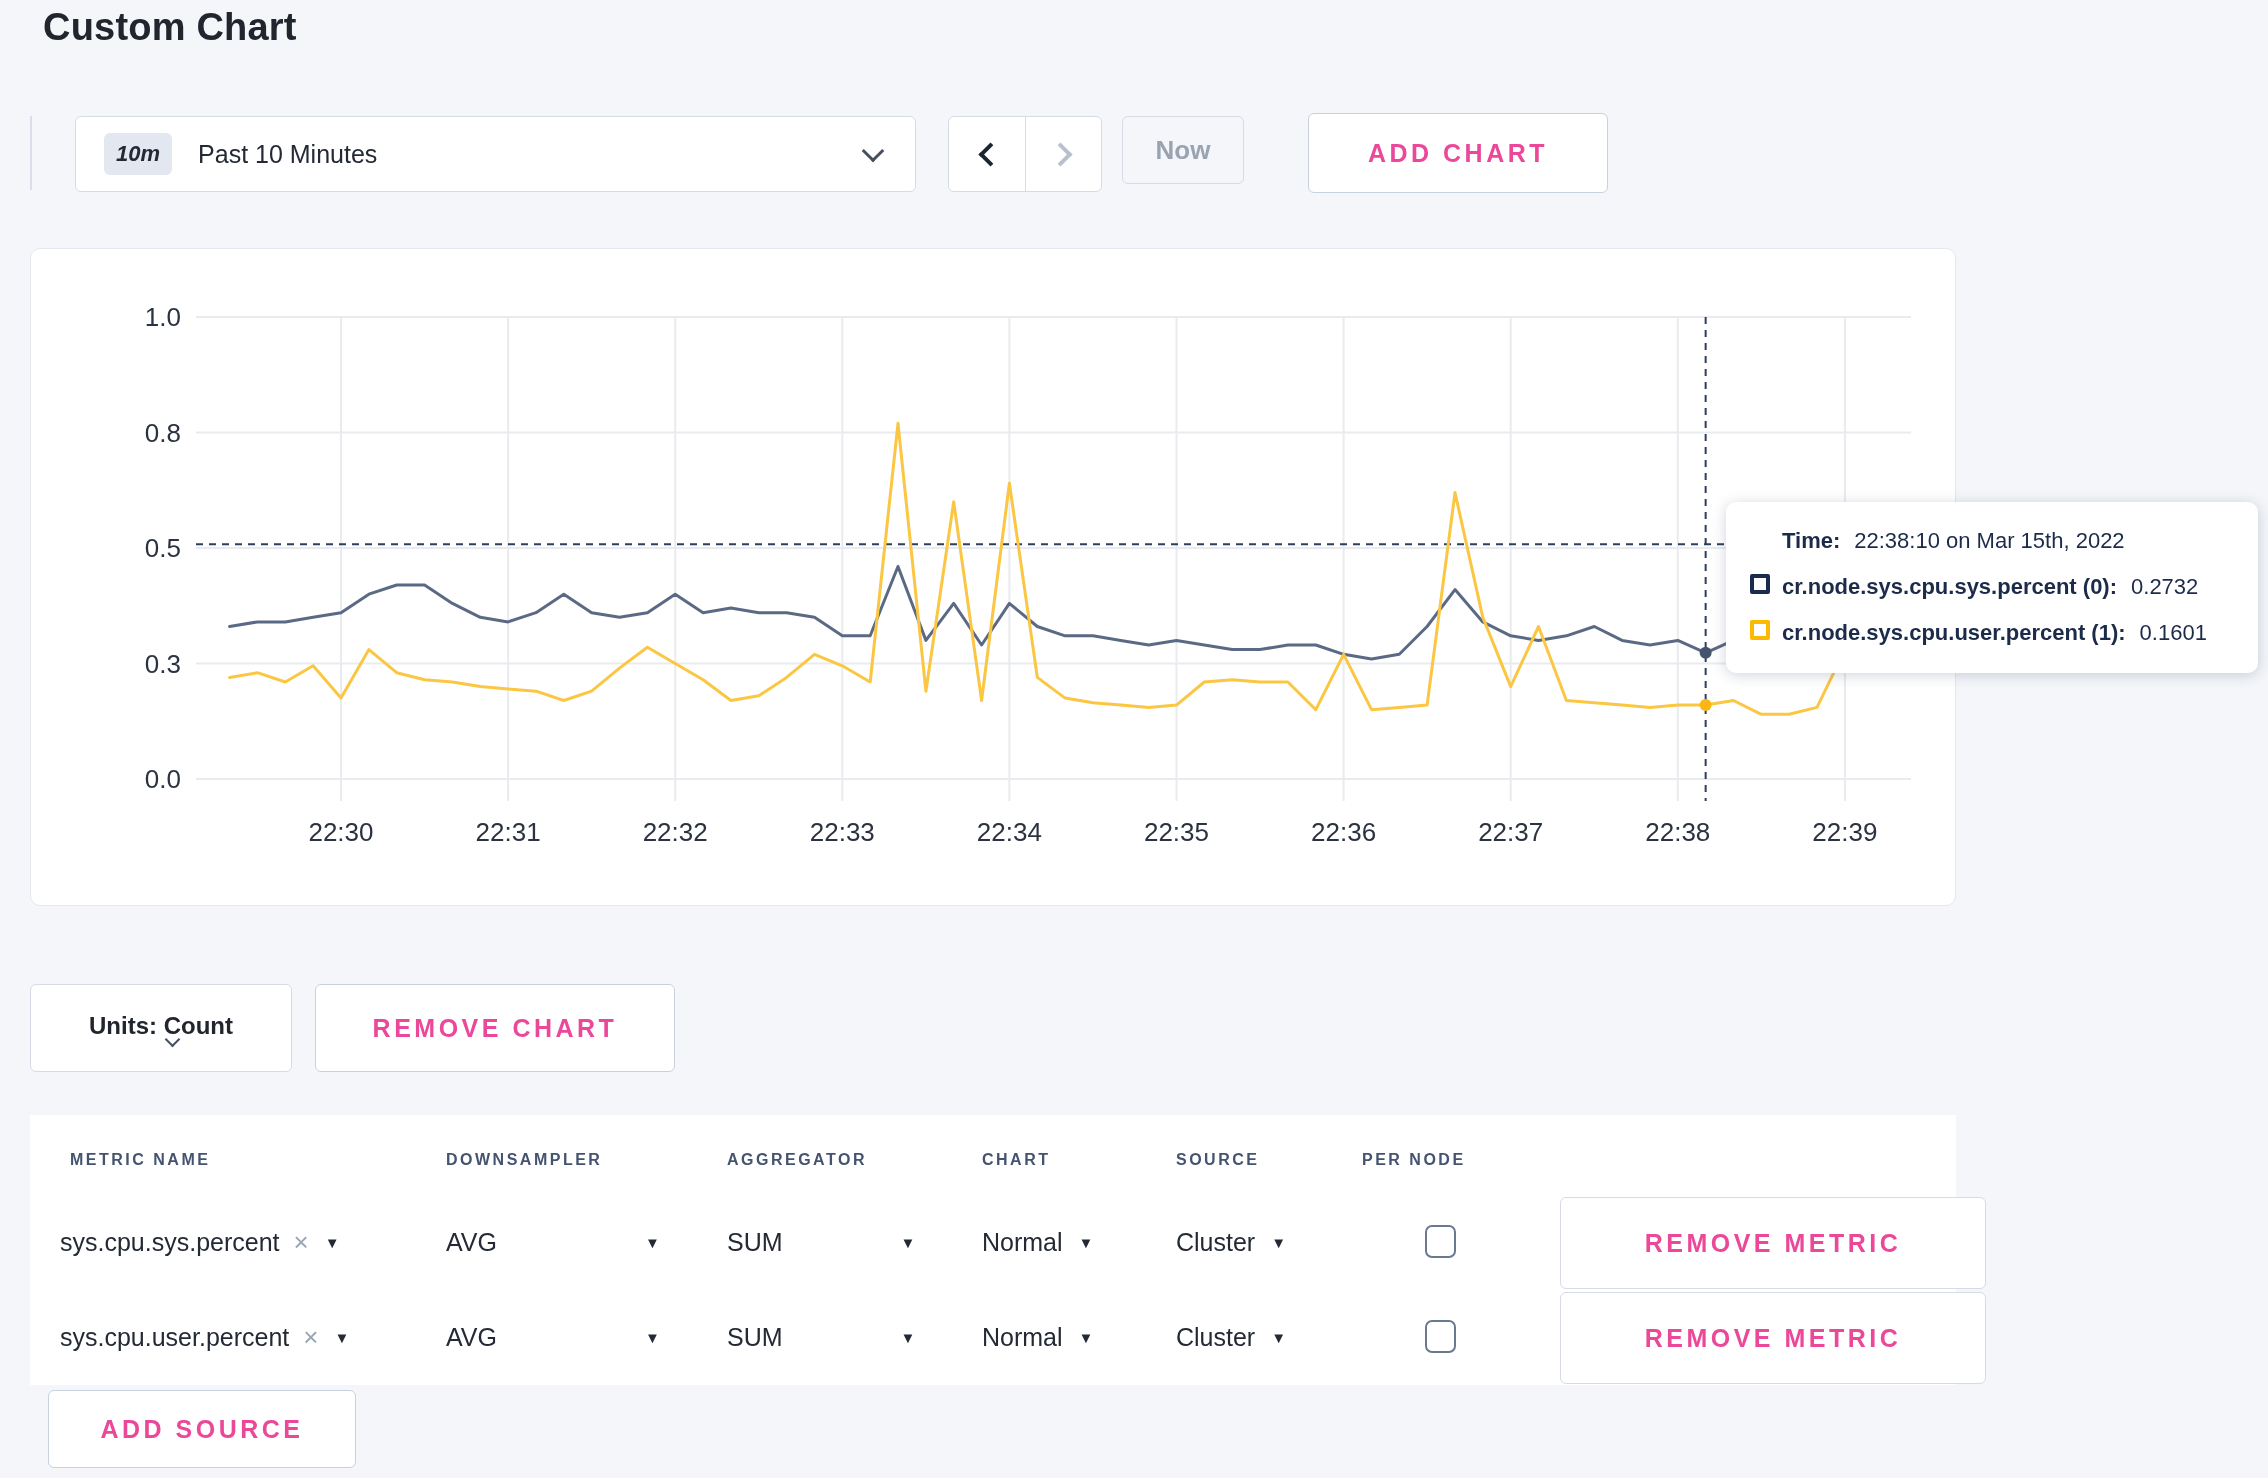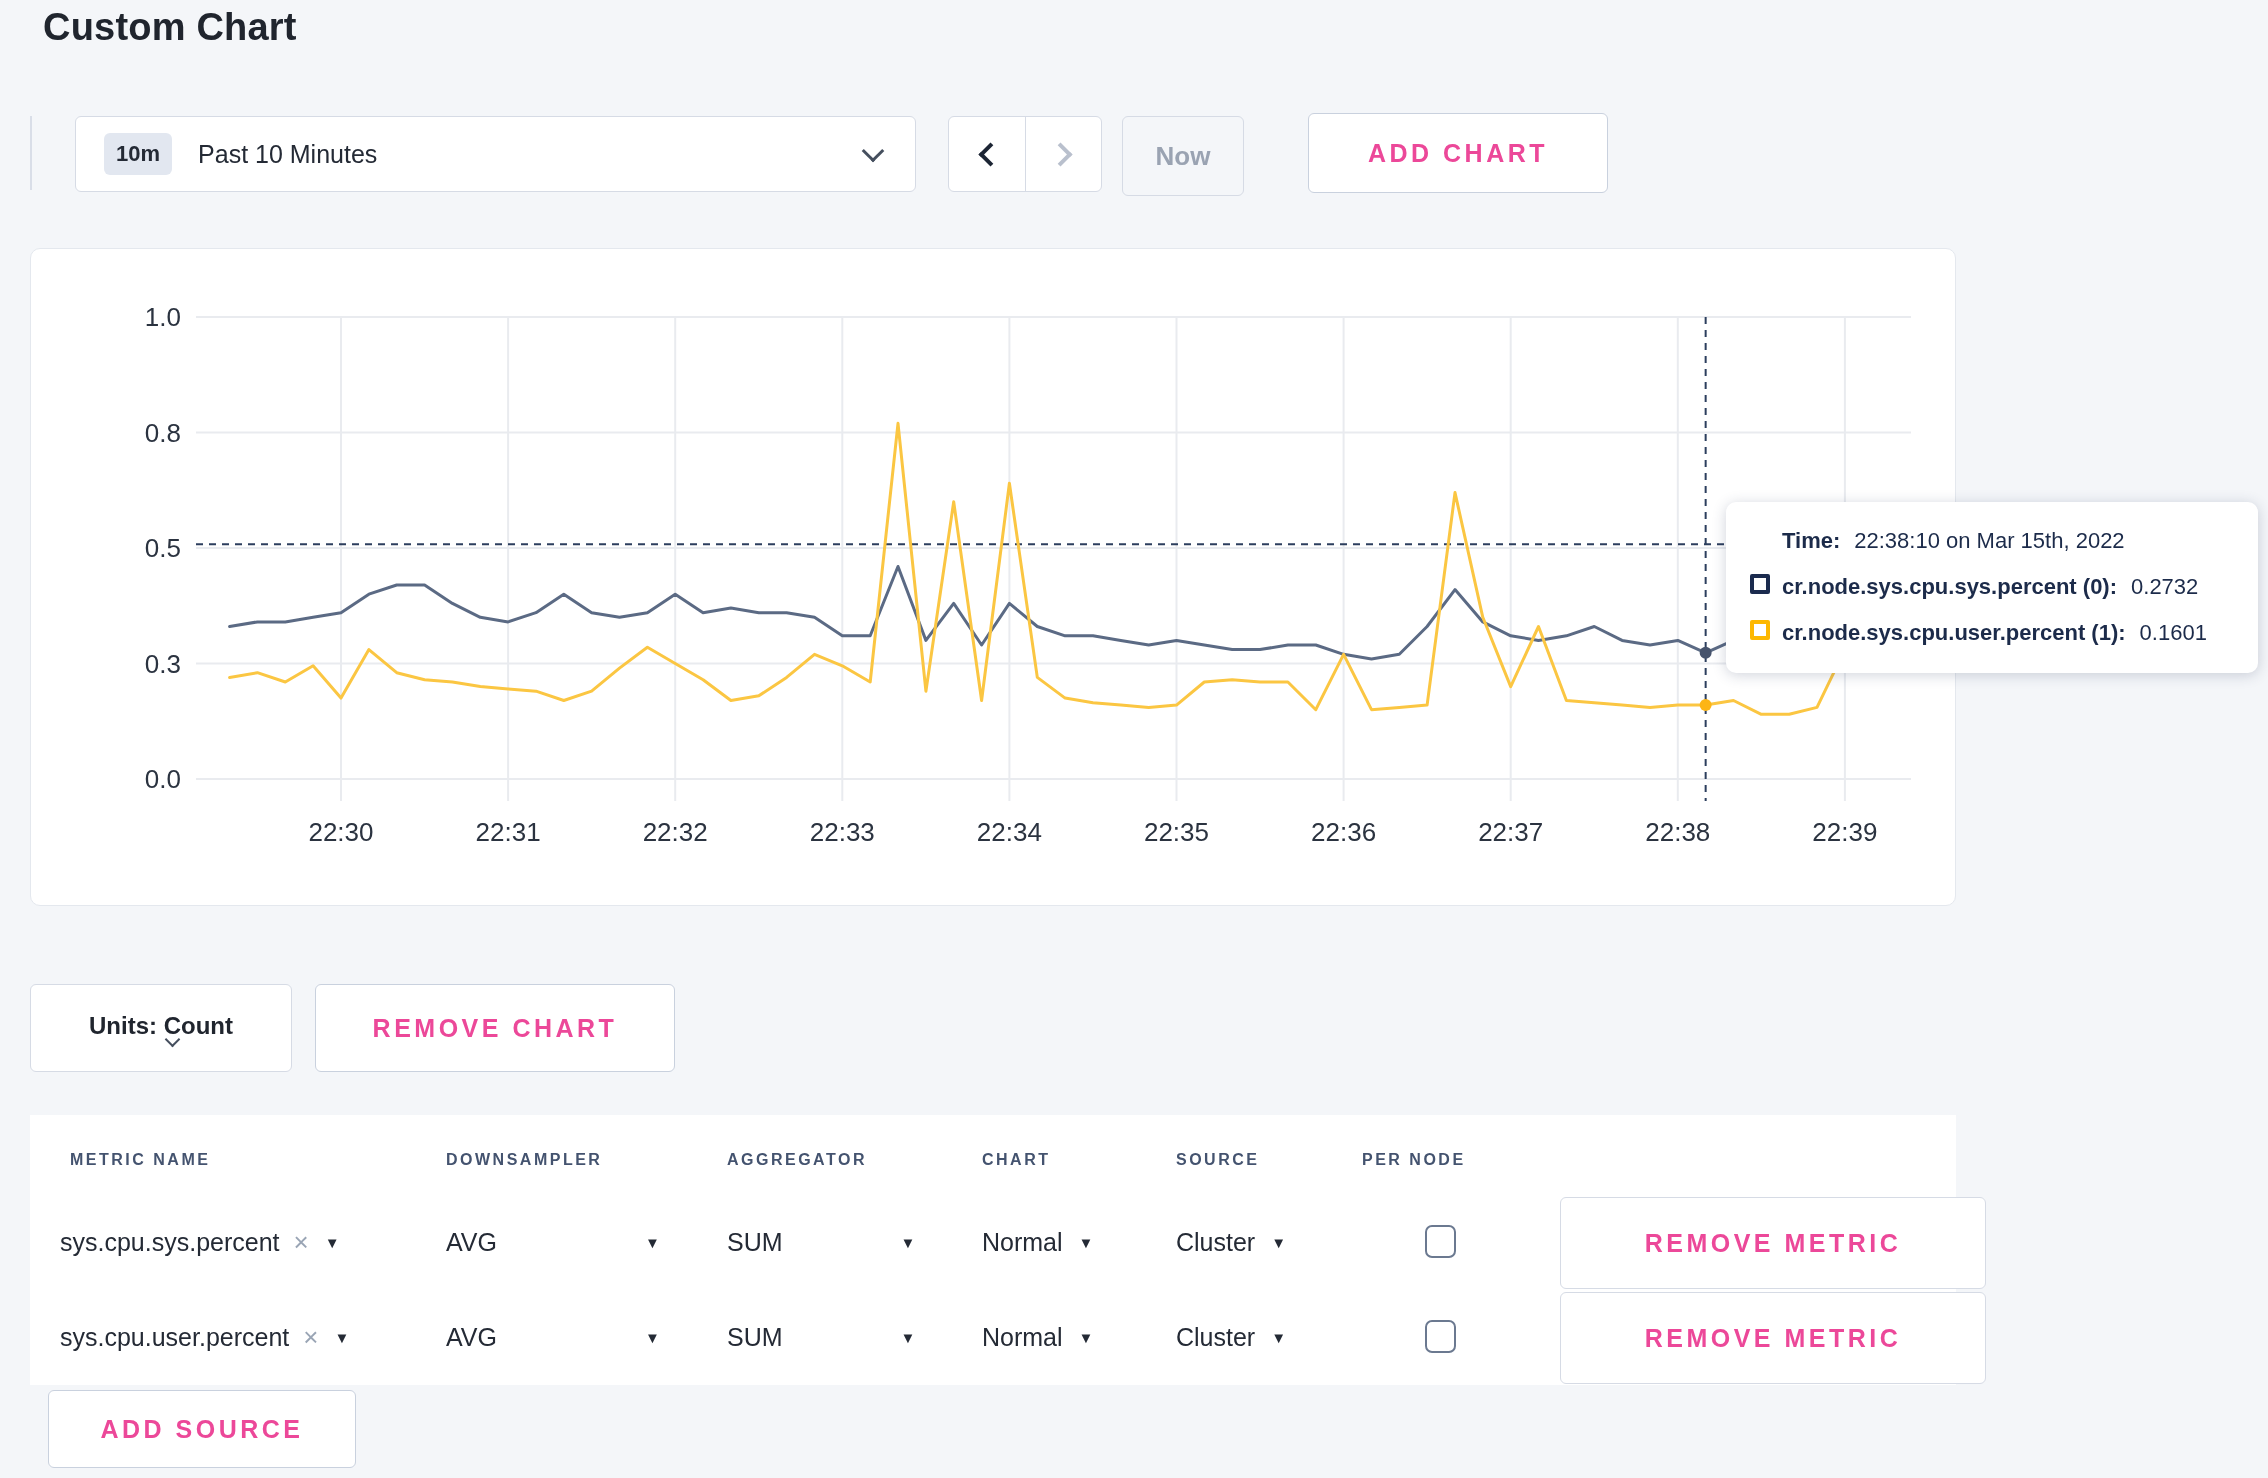--- a/index.html
+++ b/index.html
@@ -7,30 +7,30 @@
   .page {
     position:relative; width:2268px; height:1478px; overflow:hidden;
     background:#f4f6f9; font-family:"Liberation Sans", sans-serif; color:#242a35;
   }
   .page-title { position:absolute; left:43px; top:6px; font-size:38px; font-weight:700; color:#20252e; letter-spacing:0.2px; }
 
   
   .toolbar-divider { position:absolute; left:30px; top:116px; width:2px; height:74px; background:#d9dee8; }
   .btn { position:absolute; background:#fff; border:1.5px solid #d6dbe5; border-radius:6px; display:flex; align-items:center; justify-content:center; cursor:pointer; }
   .time-dropdown { left:75px; top:116px; width:841px; height:76px; justify-content:flex-start; padding:0 28px; }
-  .tw-badge { background:#e2e7f0; color:#242a35; font-weight:700; font-size:22px; padding:8px 12px; border-radius:6px; }
+  .tw-badge { background:#e2e7f0; color:#242a35; font-weight:700; font-size:22px; padding:8px 12px; border-radius:6px;font-style:italic; }
   .tw-label { font-size:25px; margin-left:26px; color:#242a35; }
   .chev { width:16px; height:16px; border-right:3px solid #454f5e; border-bottom:3px solid #454f5e; transform:rotate(45deg); display:inline-block; }
   .time-dropdown .chev { position:absolute; right:34px; top:26px; }
   .nav-group { position:absolute; left:948px; top:116px; width:154px; height:76px; border:1.5px solid #d6dbe5; border-radius:6px; background:#fff; display:flex; }
   .nav-btn { width:50%; display:flex; align-items:center; justify-content:center; cursor:pointer; }
   .nav-btn + .nav-btn { border-left:1.5px solid #d6dbe5; }
   .chevron-l { width:17px; height:17px; border-left:4px solid #1c2534; border-bottom:4px solid #1c2534; transform:rotate(45deg); margin-left:6px; }
   .chevron-r { width:17px; height:17px; border-right:4px solid #b9c0cd; border-bottom:4px solid #b9c0cd; transform:rotate(-45deg); margin-right:6px; }
-  .now-btn { left:1122px; top:116px; width:122px; height:80px; background:transparent; font-size:26px; font-weight:700; color:#9aa3b2; }
+  .now-btn { left:1122px; top:116px; width:122px; height:68px; background:transparent; font-size:26px; font-weight:700; color:#9aa3b2; }
   .blue-action { color:#ec4899; font-weight:700; letter-spacing:3.5px; font-size:25px; }
   .add-chart-btn { left:1308px; top:113px; width:300px; height:80px; border-color:#c9d1de; }
 
   
   .chart-card { position:absolute; left:30px; top:248px; width:1926px; height:658px; background:#fff; border:1.5px solid #e4e8ee; border-radius:10px; }
 
   
   .tooltip { position:absolute; left:1726px; top:502px; width:532px; height:171px; background:#fff; border-radius:10px;
              box-shadow:0 2px 14px rgba(40,55,90,0.22); padding:26px 0 0 24px; font-size:22px; color:#1c2b4a; }
   .tt-row { display:flex; align-items:flex-start; height:46px; }

